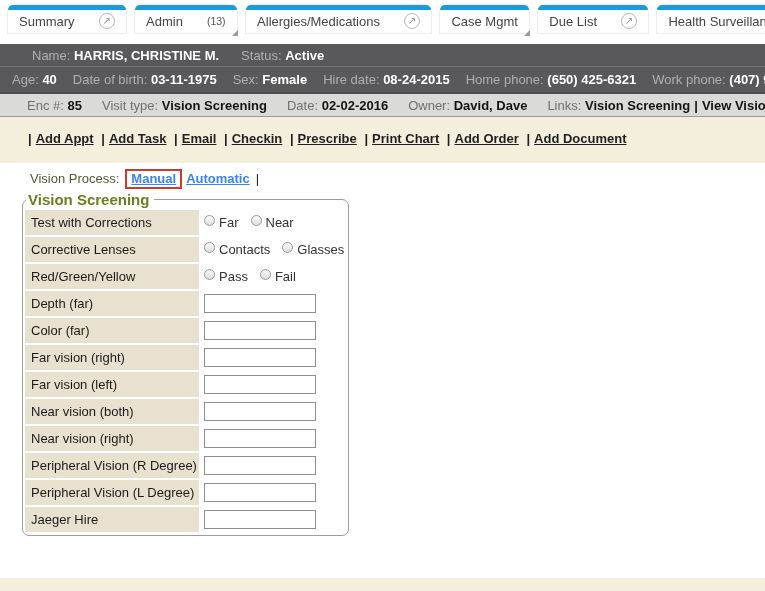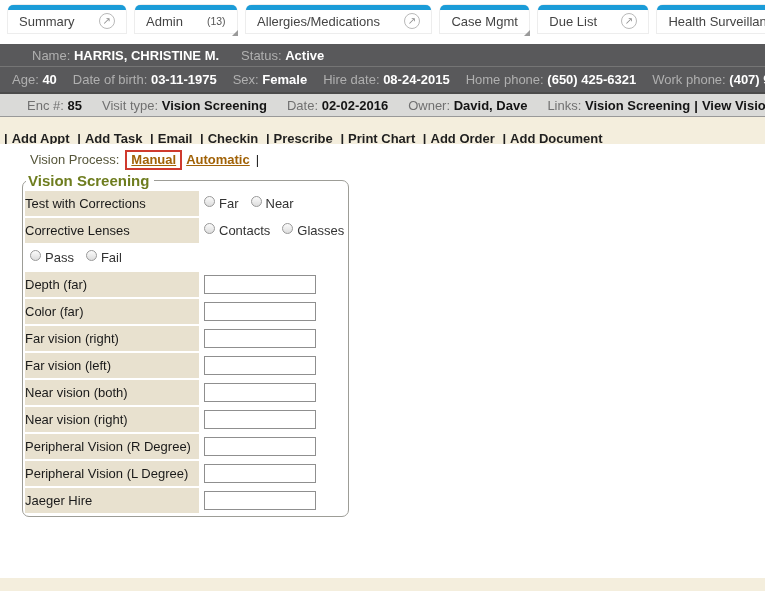--- a/index.html
+++ b/index.html
@@ -48,39 +48,39 @@
   .pair-value{color:#fff;font-weight:bold;}
   
   .enc-bar{height:25px;background:#dadad8;border-top:2px solid #4b4b4b;border-bottom:1px solid #999;
     display:flex;align-items:center;padding-left:27px;font-size:13px;white-space:nowrap;overflow:hidden;flex:none;}
   .enc-bar .pair{margin-right:20px;}
   .enc-bar .pair-label{color:#707070;}
   .enc-bar .pair-value{color:#141414;font-weight:bold;}
   .enc-links a{color:#141414;font-weight:bold;text-decoration:none;}
   .enc-links .enc-link-sep{color:#141414;font-weight:bold;margin:0 4px;}
   
-  .links-band{height:27px;background:var(--beige);padding:14px 0 0 0;font-size:13px;
+  .links-band{height:46px;background:var(--beige);padding:14px 0 0 24px;font-size:13px;
     white-space:nowrap;overflow:hidden;flex:none;}
   .links-band a{color:#1f1f1f;font-weight:bold;text-decoration:underline;}
   .link-sep{color:#1f1f1f;font-weight:bold;margin:0 4px;}
   
   .main{flex:1;background:#fff;padding-top:4px;overflow:hidden;}
   .process-row{margin:2px 0 2px 30px;font-size:13px;}
   .process-label{font-weight:normal;color:var(--process-olive);margin-right:6px;}
-  .process-link{color:#a16207;font-weight:bold;text-decoration:underline;}
+  .process-link{color:#3b82f6;font-weight:bold;text-decoration:underline;}
   .manual-box{display:inline-block;border:2px solid var(--annotation-red);padding:0 4px 1px 4px;margin-right:4px;}
   .process-trailing{color:#222;margin-left:6px;}
   
   fieldset{margin-left:22px;width:327px;border:1px solid #9d9d97;border-radius:7px;
     padding:2px 2px 3px 2px;background:#fff;}
   legend{font-size:15px;font-weight:bold;color:var(--legend-green);padding:0 5px 0 2px;margin-left:1px;}
   .form-row{display:grid;grid-template-columns:174px 1fr;height:25px;margin-bottom:2px;}
   .form-row:last-child{margin-bottom:0;}
   .row-label{background:var(--cell-beige);display:flex;align-items:center;
-    font-size:13px;color:#1a1a1a;overflow:hidden;white-space:nowrap;}
+    padding-left:6px;font-size:13px;color:#1a1a1a;overflow:hidden;white-space:nowrap;}
   .row-value{display:flex;align-items:center;padding-left:5px;gap:12px;}
   .radio-wrap{display:inline-flex;align-items:flex-start;gap:4px;font-size:13px;color:#333;}
   .radio-circle{width:11px;height:11px;border:1px solid #999;border-radius:50%;
     background:linear-gradient(#fbfbfb,#ddd);flex:none;cursor:pointer;}
   .row-input{width:112px;height:19px;border:1px solid #8f8f8f;font-size:13px;padding:0 2px;
     font-family:"Liberation Sans", sans-serif;}
   
   .bottom-strip{height:13px;background:var(--beige);flex:none;}
 </style>
 </head>
@@ -215,20 +215,21 @@
               <span>Contacts</span>
             </span>
             <span class="radio-wrap">
               <span class="radio-circle"></span>
               <span>Glasses</span>
             </span>
           </div>
   </div>
 
   <div class="form-row">
+    <div class="row-label">Red/Green/Yellow</div>
     <div class="row-value">
             <span class="radio-wrap">
               <span class="radio-circle"></span>
               <span>Pass</span>
             </span>
             <span class="radio-wrap">
               <span class="radio-circle"></span>
               <span>Fail</span>
             </span>
           </div>

